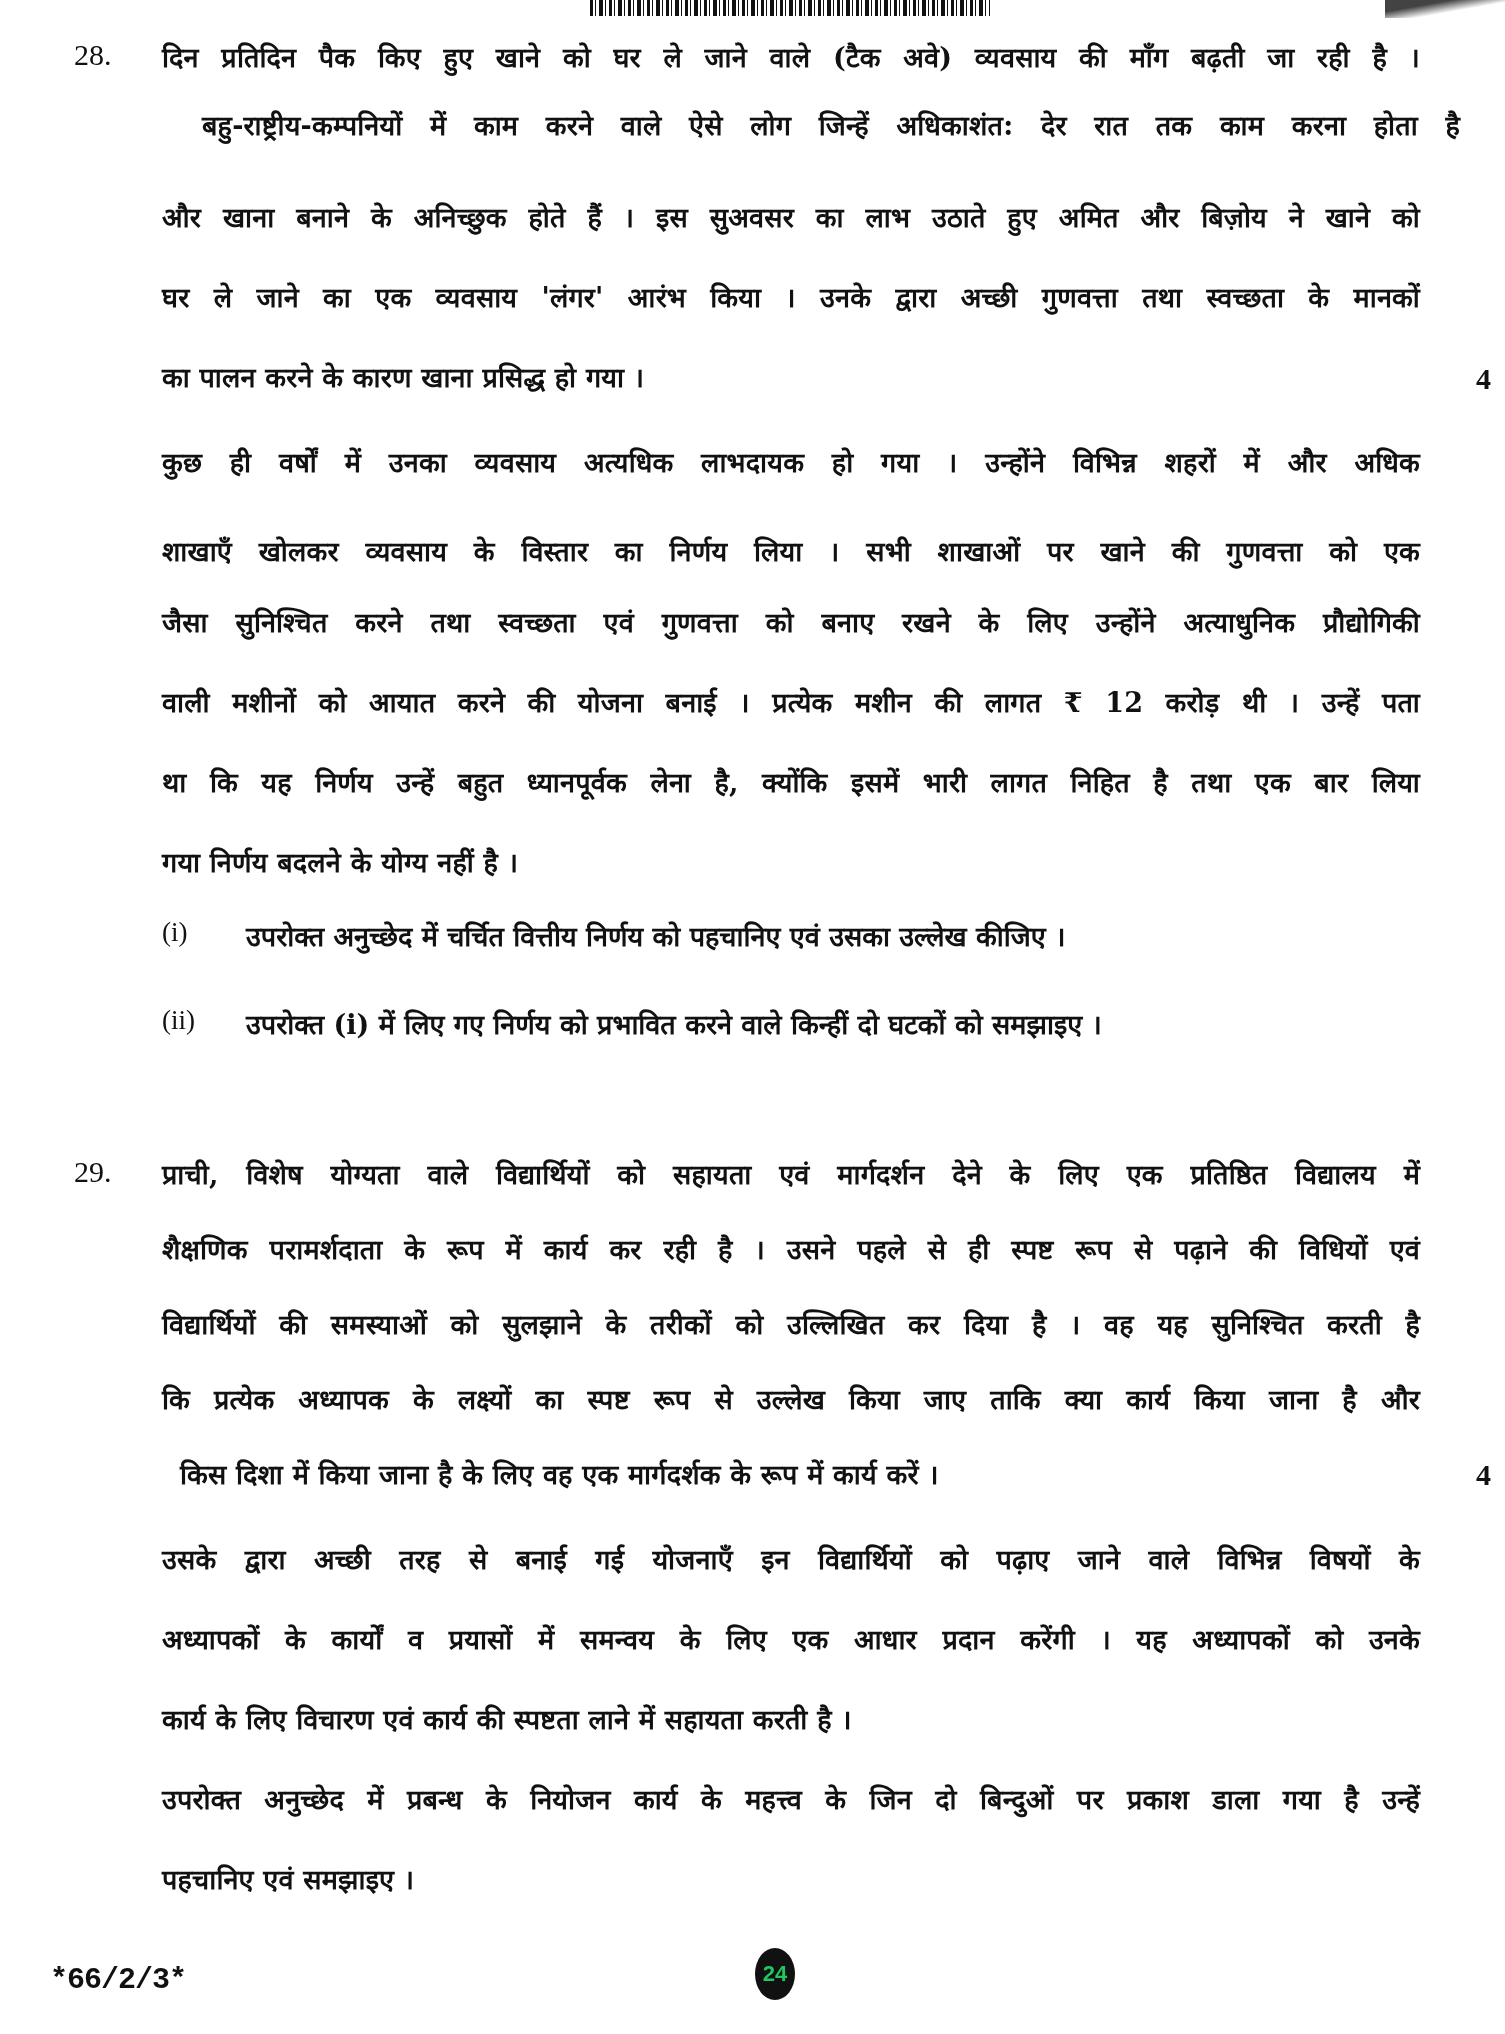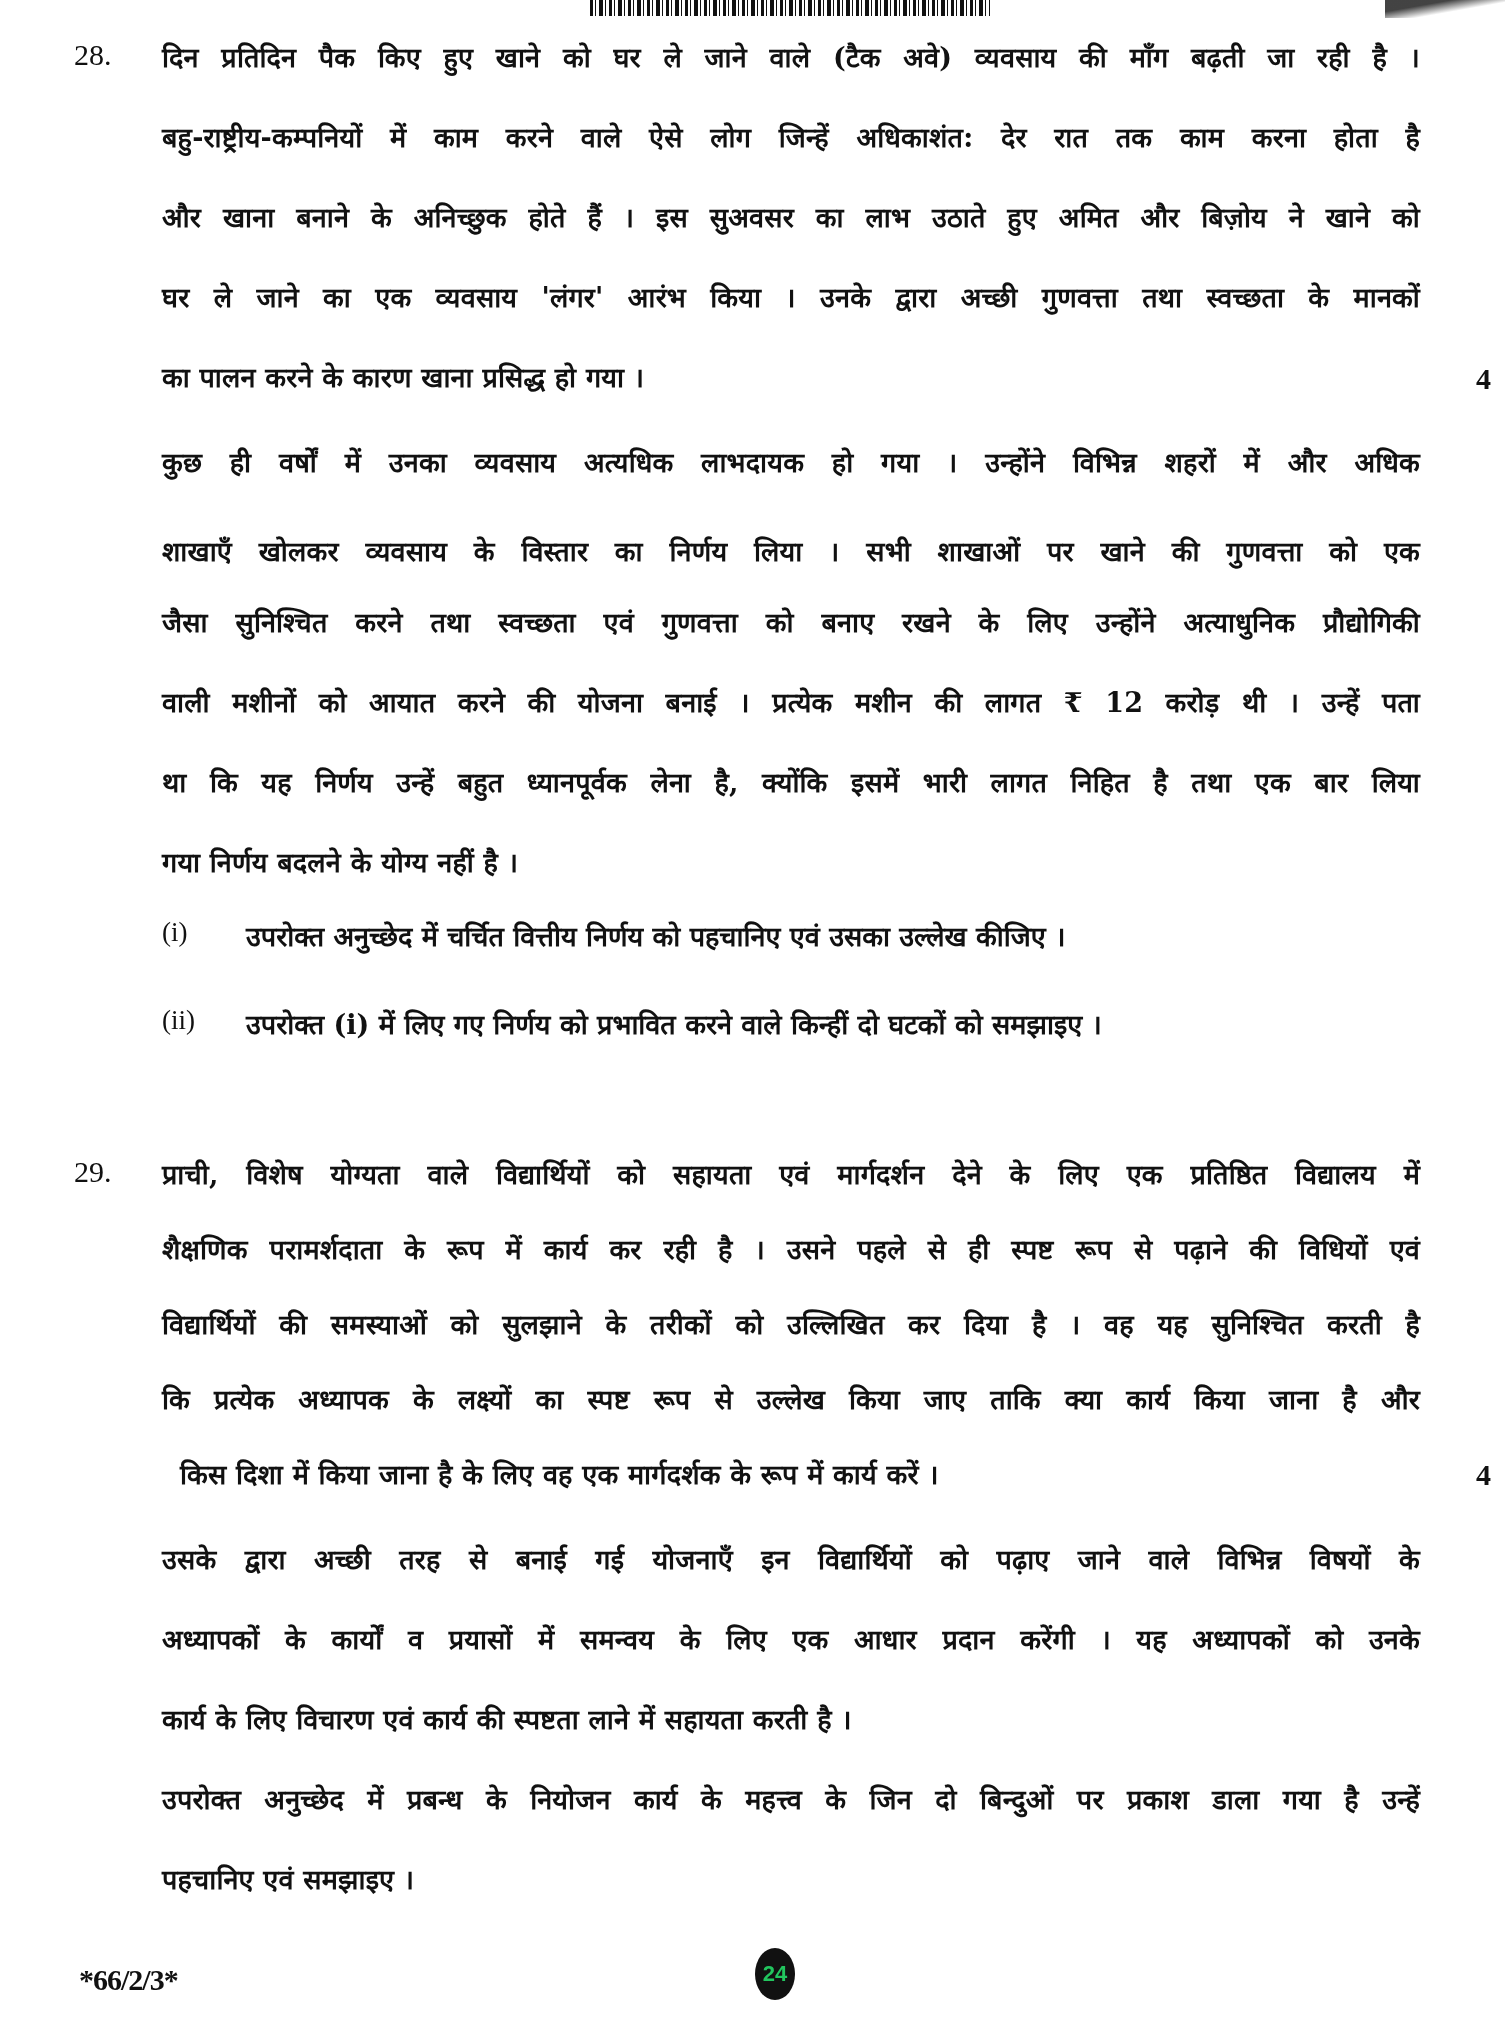--- a/index.html
+++ b/index.html
@@ -36,39 +36,39 @@
   }
   .sub-text {
     position: absolute; left: 246px; font-size: 27px; font-weight: bold; white-space: nowrap;
   }
   .marks {
     position: absolute; left: 1476px; font-size: 30px; font-weight: bold;
     font-family: "Liberation Serif", serif;
   }
   .footer-code {
     position: absolute; left: 50px; top: 1963px; font-size: 30px; font-weight: bold;
-    font-family: Liberation Serif, serif; letter-spacing: -1px; margin-left: 29px;
+    font-family: Liberation Mono, monospace; letter-spacing: -1px;
   }
   .page-badge {
     position: absolute; left: 755px; top: 1948px; width: 40px; height: 52px;
     border-radius: 50%; background: #111; color: #22c55e;
     display: flex; align-items: center; justify-content: center;
     font-size: 22px; font-weight: bold; font-family: "Liberation Sans", sans-serif;
   }
 </style>
 </head>
 <body>
 
 <div class="barcode"></div>
 <div class="corner-shadow"></div>
 
 <div class="question" style="top:0;">
   <span class="qnum" style="top:38px;">28.</span>
   <div class="line" style="top:38px;">दिन प्रतिदिन पैक किए हुए खाने को घर ले जाने वाले (टैक अवे) व्यवसाय की माँग बढ़ती जा रही है ।</div>
-  <div class="line" style="top:118px;">बहु-राष्ट्रीय-कम्पनियों में काम करने वाले ऐसे लोग जिन्हें अधिकाशंत: देर रात तक काम करना होता है</div>
+  <div class="line" style="top:106px;margin-left:40px;">बहु-राष्ट्रीय-कम्पनियों में काम करने वाले ऐसे लोग जिन्हें अधिकाशंत: देर रात तक काम करना होता है</div>
   <div class="line" style="top:198px;">और खाना बनाने के अनिच्छुक होते हैं । इस सुअवसर का लाभ उठाते हुए अमित और बिज़ोय ने खाने को</div>
   <div class="line" style="top:278px;">घर ले जाने का एक व्यवसाय 'लंगर' आरंभ किया । उनके द्वारा अच्छी गुणवत्ता तथा स्वच्छता के मानकों</div>
   <div class="line last" style="top:358px;">का पालन करने के कारण खाना प्रसिद्ध हो गया ।</div>
   <span class="marks" style="top:362px;">4</span>
 
   <div class="line" style="top:443px;">कुछ ही वर्षों में उनका व्यवसाय अत्यधिक लाभदायक हो गया । उन्होंने विभिन्न शहरों में और अधिक</div>
   <div class="line" style="top:532px;">शाखाएँ खोलकर व्यवसाय के विस्तार का निर्णय लिया । सभी शाखाओं पर खाने की गुणवत्ता को एक</div>
   <div class="line" style="top:603px;">जैसा सुनिश्चित करने तथा स्वच्छता एवं गुणवत्ता को बनाए रखने के लिए उन्होंने अत्याधुनिक प्रौद्योगिकी</div>
   <div class="line" style="top:683px;">वाली मशीनों को आयात करने की योजना बनाई । प्रत्येक मशीन की लागत ₹ 12 करोड़ थी । उन्हें पता</div>
   <div class="line" style="top:763px;">था कि यह निर्णय उन्हें बहुत ध्यानपूर्वक लेना है, क्योंकि इसमें भारी लागत निहित है तथा एक बार लिया</div>

